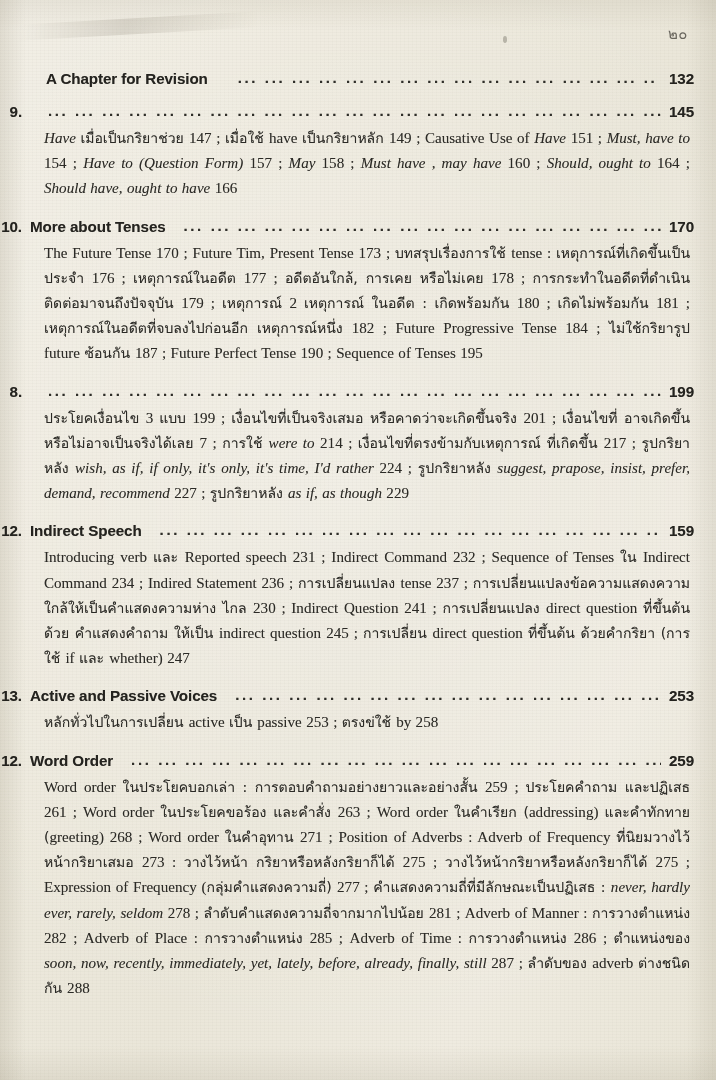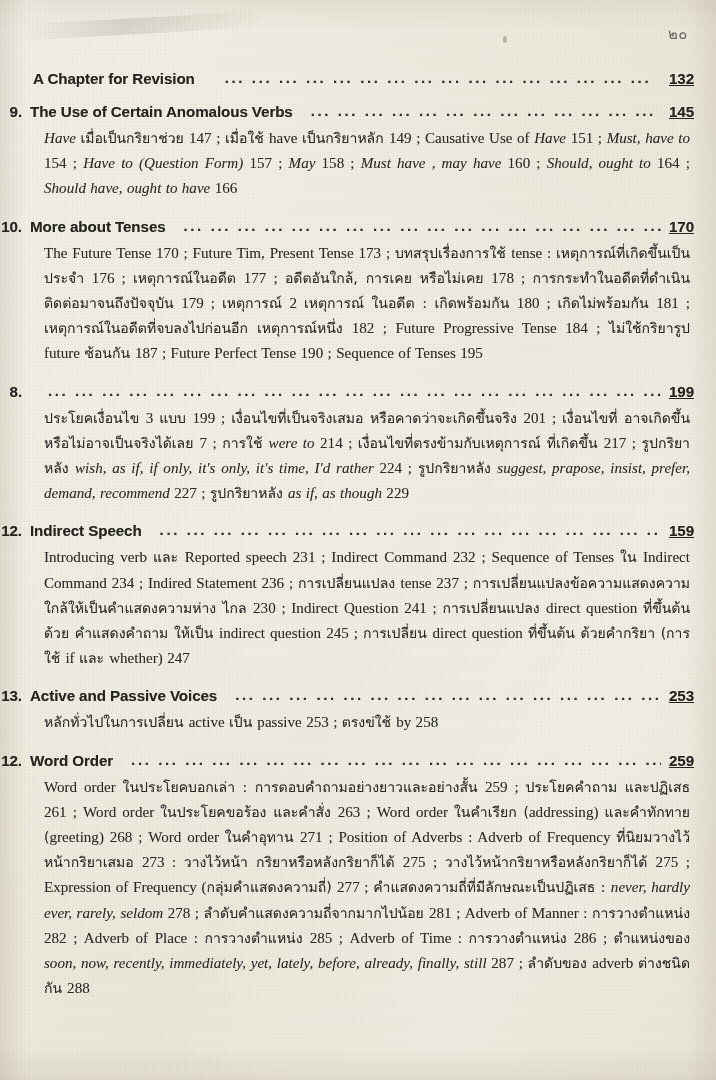--- a/index.html
+++ b/index.html
@@ -109,21 +109,21 @@
     display: flex;
     align-items: baseline;
     font-family: "Liberation Sans", sans-serif;
     font-weight: bold;
     font-size: 15.2px;
     color: #24231f;
     letter-spacing: -0.1px;
     padding: 0 22px 0 0;
     text-shadow: 0 0 0.6px rgba(40,38,32,0.35);
   }
-  .head-row.no-num { padding-left: 3px; gap: 6px; }
+  .head-row.no-num { padding-left: 16px; gap: 6px; }
 
   .head-num {
     flex: 0 0 auto;
     width: 30px;
     text-align: right;
     padding-right: 8px;
     box-sizing: border-box;
   }
   .head-title {
     flex: 0 0 auto;
@@ -141,21 +141,20 @@
     letter-spacing: 2.6px;
     color: #2f2e29;
     position: relative;
     top: -1px;
   }
   .head-page {
     flex: 0 0 auto;
     padding-left: 3px;
     text-align: right;
     min-width: 30px;
-    text-decoration: underline;
   }
 
   
   .head-row.no-num .head-title { margin-left: 30px; }
 
   
   .body-par {
     margin: 6px 0 0 0;
     padding: 0 26px 0 44px;
     font-family: "Liberation Serif", serif;
@@ -195,21 +194,20 @@
         <span class="head-title">A Chapter for Revision</span>
         <span class="head-gap"></span>
         <span class="leader">... ... ... ... ... ... ... ... ... ... ... ... ... ... ... ... ... ... ... ... ... ... ... ... ...</span>
         <span class="head-page">132</span>
       </div>
     </div>
 
     <div class="entry">
       <div class="head-row">
         <span class="head-num">9.</span>
-        <span class="head-title">The Use of Certain Anomalous Verbs</span>
         <span class="head-gap"></span>
         <span class="leader">... ... ... ... ... ... ... ... ... ... ... ... ... ... ... ... ... ... ... ... ... ... ... ... ...</span>
         <span class="head-page">145</span>
       </div>
       <p class="body-par"><i>Have</i> <span class="th">เมื่อเป็นกริยาช่วย  </span>147 ;  <span class="th">เมื่อใช้ </span>have <span class="th">เป็นกริยาหลัก  </span>149 ;  Causative Use of <i>Have</i> 151 ;  <i>Must, have to</i> 154 ;  <i>Have to (Question Form)</i>  157 ;  <i>May</i> 158 ;  <i>Must have , may have</i>  160 ;  <i>Should, ought to</i>  164 ;  <i>Should have, ought to have</i>  166</p>
     </div>
 
     <div class="entry">
       <div class="head-row">
         <span class="head-num">10.</span>

